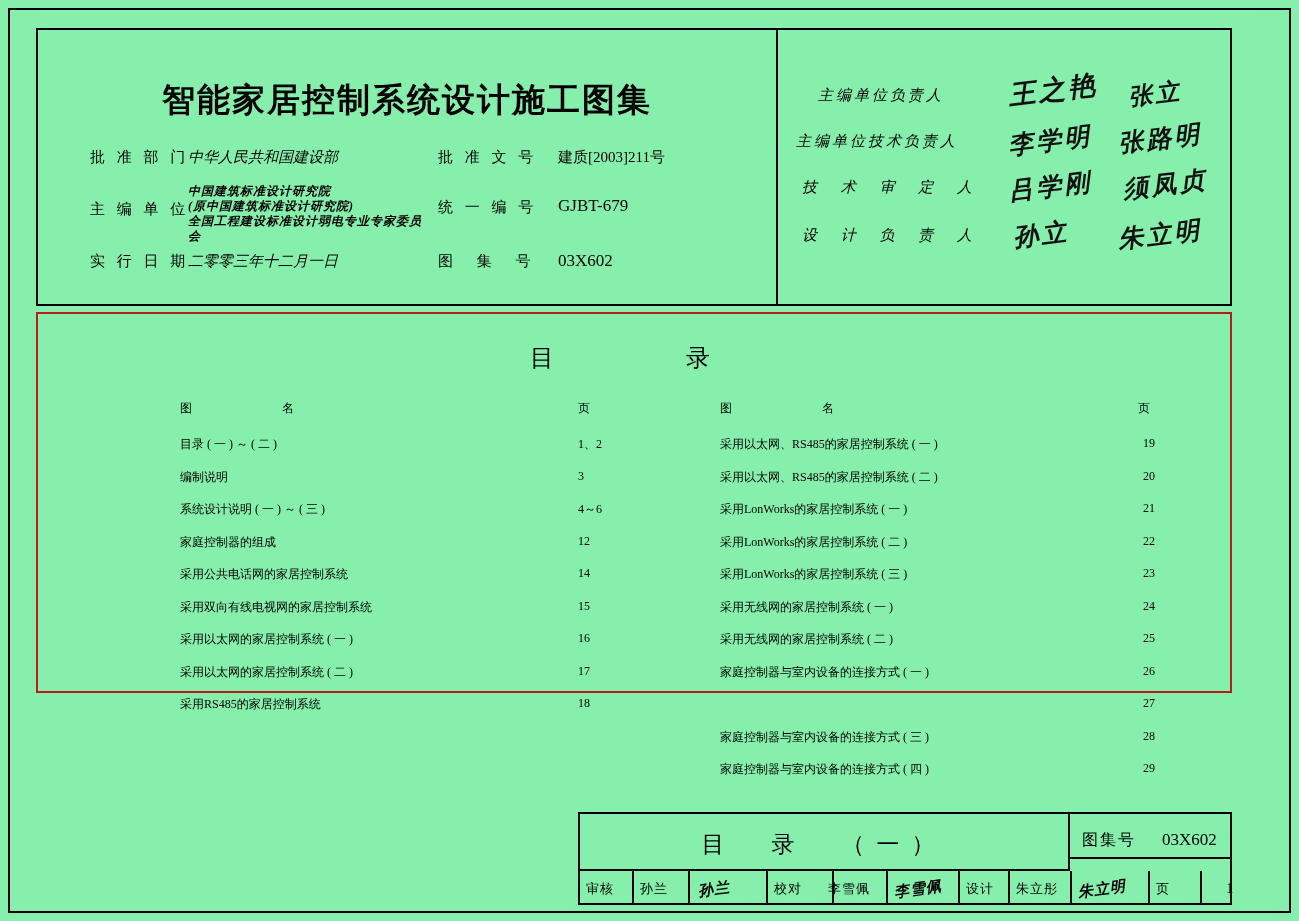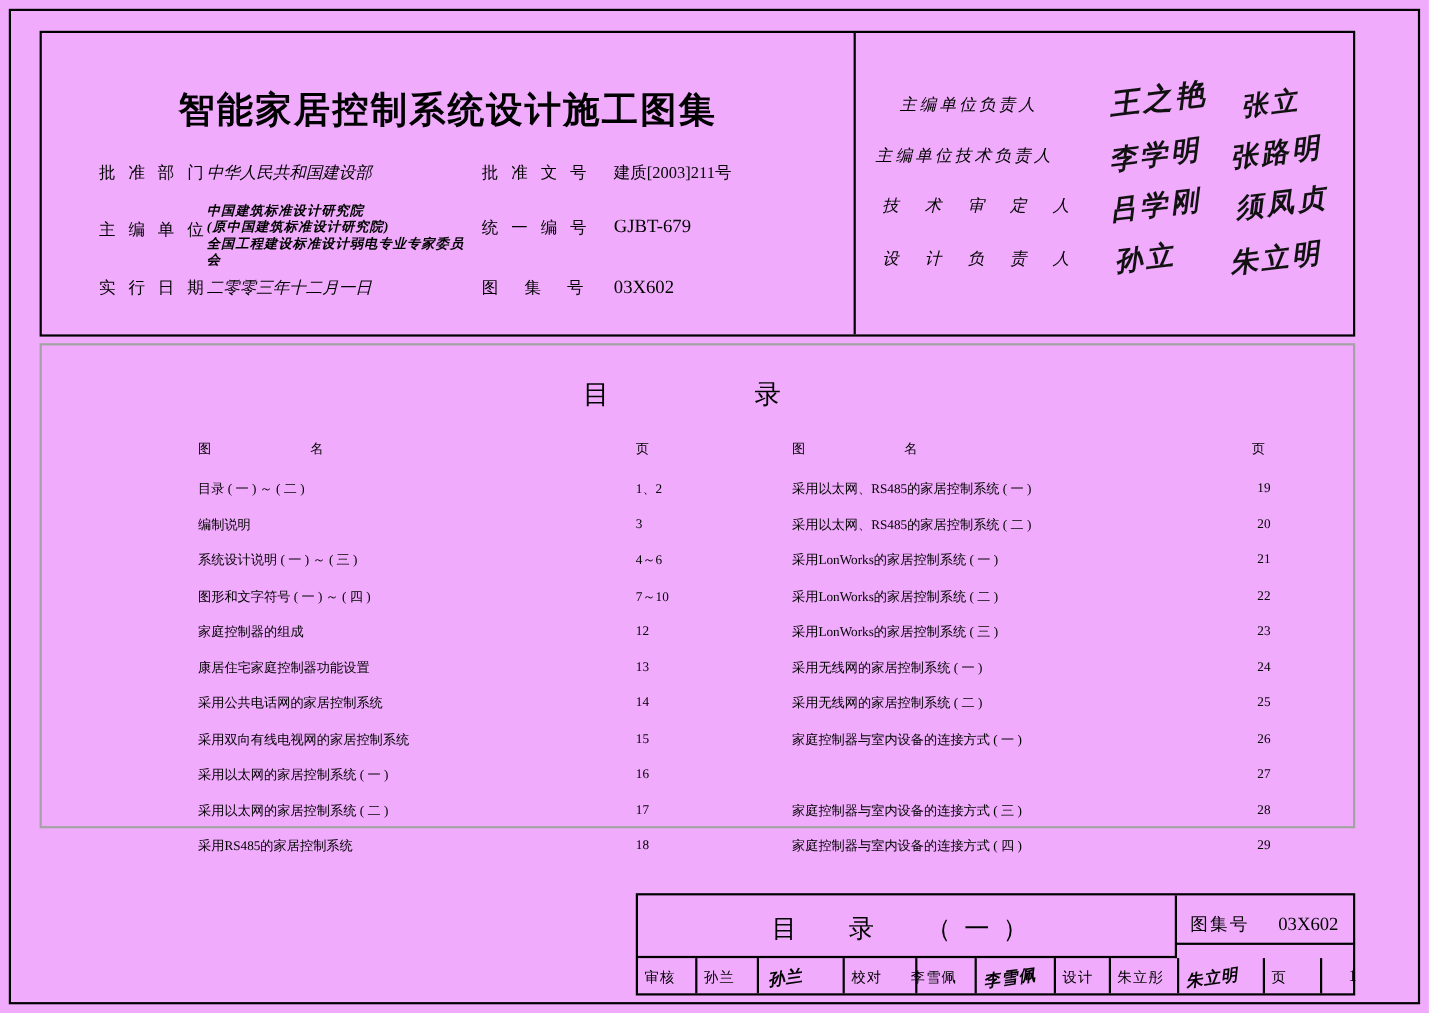--- a/index.html
+++ b/index.html
@@ -1,17 +1,17 @@
 <!DOCTYPE html>
 <html><head>
 <meta charset="utf-8">
 <style>
   html,body{margin:0;padding:0;background:#ffffff;}
   body{width:1299px;height:921px;font-family:"Liberation Serif","DejaVu Serif",serif;color:#000;}
-  .page{position:relative;width:1299px;height:921px;background:#f0abfc;overflow:hidden;}
+  .page{position:relative;width:1299px;height:921px;background:#86efac;overflow:hidden;}
   .outer-border{position:absolute;left:8px;top:8px;width:1283px;height:905px;border:2px solid #000;box-sizing:border-box;}
 
   
   .top-block{position:absolute;left:36px;top:28px;width:1196px;height:278px;border:2px solid #000;box-sizing:border-box;}
   .top-left{position:absolute;left:0;top:0;width:740px;height:100%;box-sizing:border-box;border-right:2px solid #000;}
   .top-right{position:absolute;left:740px;top:0;right:0;height:100%;box-sizing:border-box;}
 
   .doc-title{position:absolute;left:0;right:0;top:48px;text-align:center;font-size:33px;letter-spacing:2px;font-weight:bold;font-family:"DejaVu Serif",serif;}
 
   .meta{position:absolute;left:0;top:118px;width:100%;font-size:15px;}
@@ -22,21 +22,21 @@
   .val-a{left:150px;font-style:italic;}
   .lbl-b{left:400px;}
   .val-b{left:520px;}
   .small{font-size:12px;font-weight:bold;line-height:15px;letter-spacing:1px;}
 
   .sig-row{position:absolute;font-size:15px;letter-spacing:3px;}
   .sig-lbl{position:absolute;left:40px;font-style:italic;}
   .hand{position:absolute;font-family:"DejaVu Serif",serif;font-style:italic;font-weight:bold;color:#111;transform:rotate(-7deg);white-space:nowrap;}
 
   
-  .cat-block{position:absolute;left:36px;top:312px;width:1196px;height:441px;border:2px solid #a3a3a3;box-sizing:border-box;}
+  .cat-block{position:absolute;left:36px;top:312px;width:1196px;height:381px;border:2px solid #b91c1c;box-sizing:border-box;}
   .cat-title{position:absolute;left:0;right:0;top:28px;text-align:center;font-size:24px;letter-spacing:28px;}
   .col{position:absolute;top:86px;font-size:16px;}
   .col-l{left:110px;width:520px;}
   .col-r{left:650px;width:520px;}
   .hdr{position:relative;height:36px;font-size:12px;}
   .hdr .h-name{position:absolute;left:32px;letter-spacing:22px;}
   .hdr .h-page{position:absolute;left:430px;}
   .col-r .hdr .h-name{left:32px;}
   .col-r .hdr .h-page{left:450px;}
   .item{position:relative;height:32.5px;font-size:12px;white-space:nowrap;}
@@ -130,30 +130,22 @@
         </div>
       <div class="item">
           <span class="i-name">编制说明</span>
           <span class="i-page">3</span>
         </div>
       <div class="item">
           <span class="i-name">系统设计说明 ( 一 ) ～ ( 三 )</span>
           <span class="i-page">4～6</span>
         </div>
       <div class="item">
-          <span class="i-name">图形和文字符号 ( 一 ) ～ ( 四 )</span>
-          <span class="i-page">7～10</span>
-        </div>
-      <div class="item">
           <span class="i-name">家庭控制器的组成</span>
           <span class="i-page">12</span>
-        </div>
-      <div class="item">
-          <span class="i-name">康居住宅家庭控制器功能设置</span>
-          <span class="i-page">13</span>
         </div>
       <div class="item">
           <span class="i-name">采用公共电话网的家居控制系统</span>
           <span class="i-page">14</span>
         </div>
       <div class="item">
           <span class="i-name">采用双向有线电视网的家居控制系统</span>
           <span class="i-page">15</span>
         </div>
       <div class="item">

